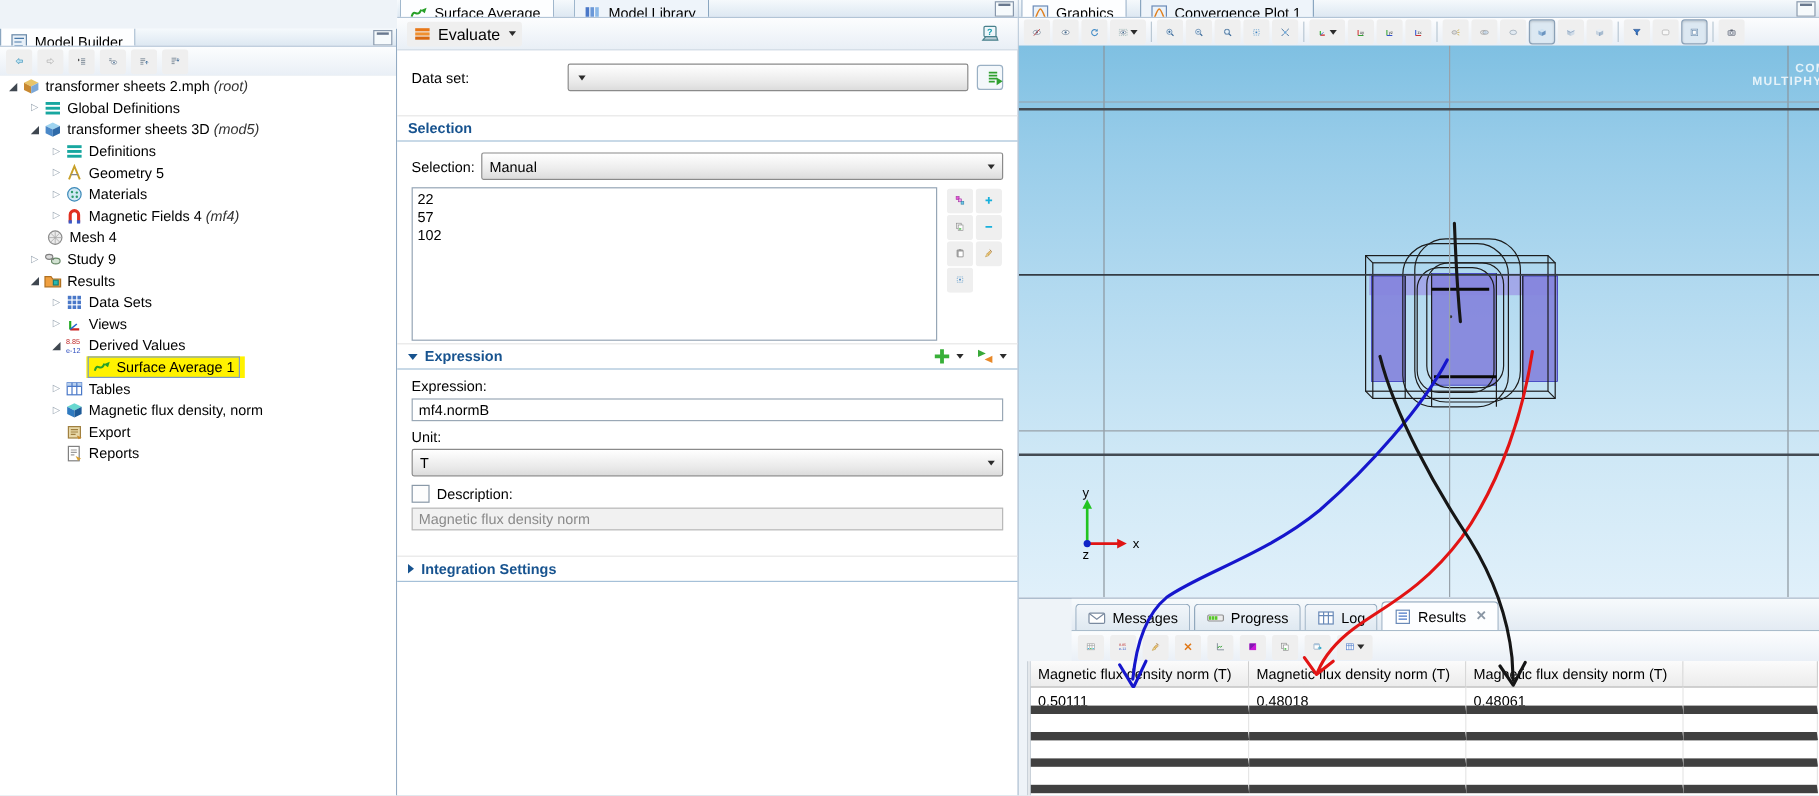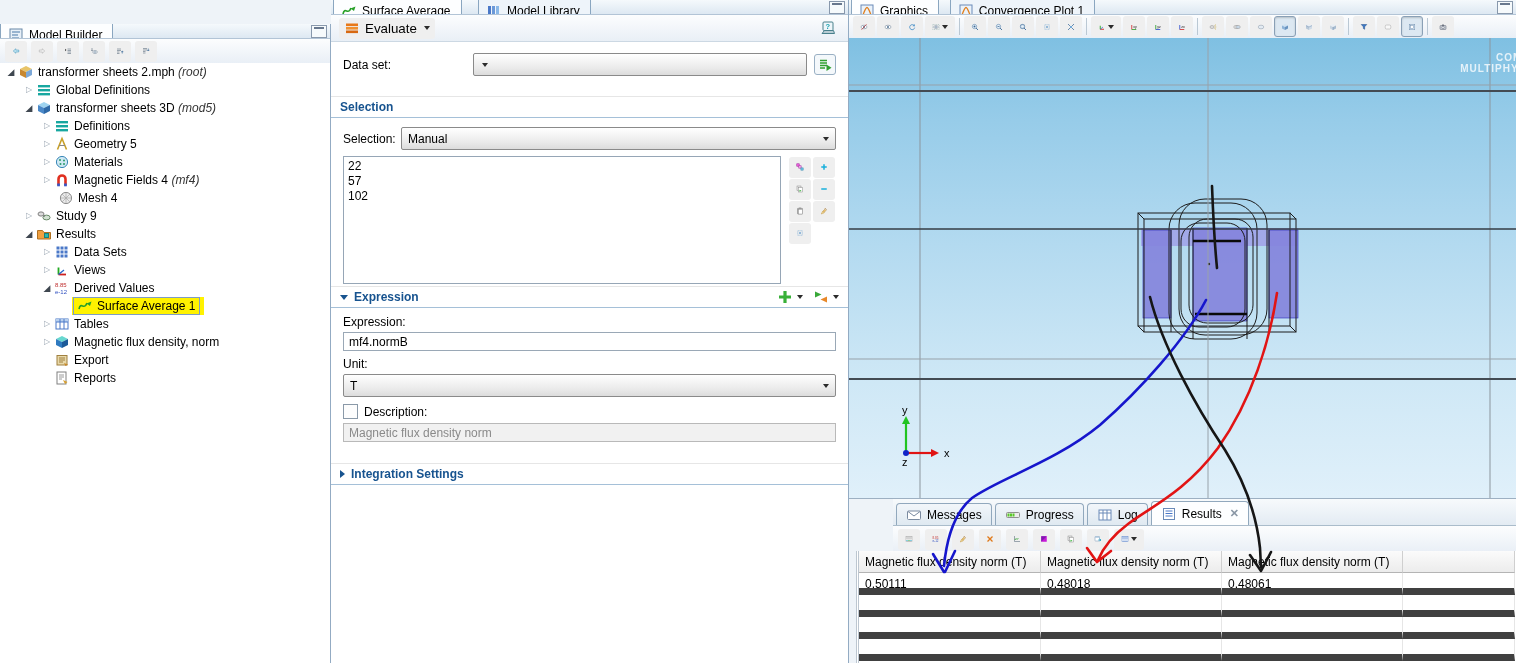--- a/index.html
+++ b/index.html
@@ -12,21 +12,21 @@
   .ptab{position:absolute;top:-7px;height:21px;display:flex;align-items:center;gap:5px;
         padding:6px 10px 0 7px;border:1px solid #8aa6c0;border-bottom:none;
         border-radius:4px 4px 0 0;background:#eef4fa;white-space:nowrap;}
   .ptab.active{background:#fdfeff;}
   .winbtn{position:absolute;right:3px;top:1px;width:14px;height:11px;border:1px solid #8898ac;
           background:#f6fafc;}
   .winbtn::after{content:"";position:absolute;left:2px;right:2px;top:1px;height:2px;background:#68788e;}
   
   .tools{display:flex;align-items:center;gap:4px;background:linear-gradient(#fcfdfe,#e9eff6);
          border-bottom:1px solid #ccd8e3;}
-  .tbtn{display:inline-flex;align-items:center;justify-content:center;width:22px;height:21px;
+  .tbtn{display:inline-flex;align-items:center;justify-content:flex-start;width:22px;height:21px;
         border-radius:3px;border:1px solid transparent;}
   .tbtn.pressed{border:1px solid #8aa0b6;background:#dce8f2;box-shadow:inset 0 1px 2px rgba(0,0,0,.18);}
   .tsep{width:1px;height:17px;background:#bac8d4;margin:0 2px;}
   .caret{width:0;height:0;border-left:3.5px solid transparent;border-right:3.5px solid transparent;
          border-top:4.5px solid #2b2b2b;margin-left:2px;}
   .icon16{width:16px;height:16px;display:inline-block;}
   
   .tree{position:absolute;top:39px;left:0;right:0;bottom:0;background:#fff;overflow:hidden;}
   .trow{height:18px;display:flex;align-items:center;white-space:nowrap;}
   .texp{width:14px;flex:none;text-align:center;font-size:8px;color:#9aa6b2;line-height:18px;}
@@ -187,21 +187,21 @@
         </div>
         <div class="trow" style="padding-left: 40px;">
           <span class="texp">▷</span>
           <span class="tico icon16"><svg width="16" height="16" viewBox="0 0 16 16">
               <path d="M4.5 13.5V7a3.5 3.5 0 0 1 7 0v6.5" stroke="#e03020" stroke-width="2.6" fill="none"></path>
               <rect x="3.2" y="11.5" width="2.7" height="2.8" fill="#3858c8"></rect>
               <rect x="10.1" y="11.5" width="2.7" height="2.8" fill="#3858c8"></rect>
             </svg></span>
           <span>Magnetic Fields 4<span class="tsuf"> (mf4)</span></span>
         </div>
-        <div class="trow" style="padding-left: 44px;">
+        <div class="trow" style="padding-left: 24px;">
           <span class="texp"></span>
           <span class="tico icon16"><svg width="16" height="16" viewBox="0 0 16 16">
               <circle cx="8" cy="8" r="5.6" fill="#ececec" stroke="#8a8a8a"></circle>
               <path d="M2.4 8h11.2M8 2.4v11.2M4 4l8 8M12 4l-8 8" stroke="#a8a8a8" stroke-width=".7"></path>
             </svg></span>
           <span>Mesh 4</span>
         </div>
         <div class="trow" style="padding-left: 22px;">
           <span class="texp">▷</span>
           <span class="tico icon16"><svg width="16" height="16" viewBox="0 0 16 16">

